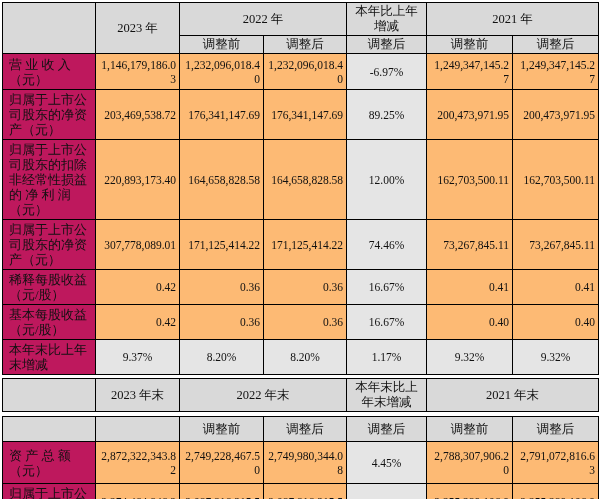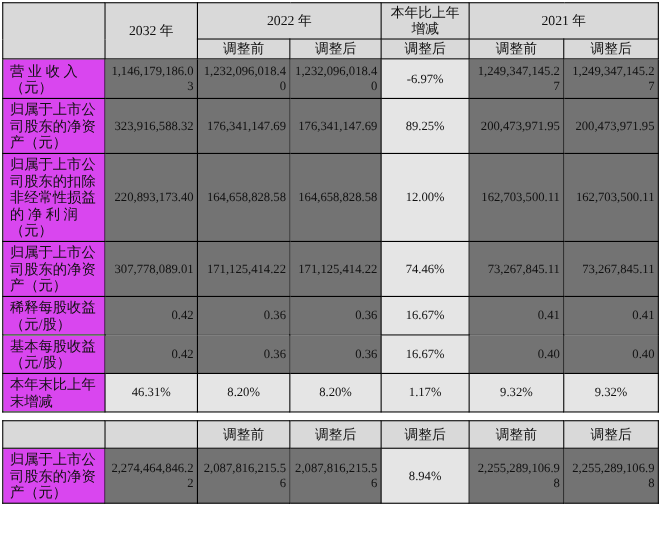--- a/index.html
+++ b/index.html
@@ -2,24 +2,24 @@
 <html><head>
 <meta charset="utf-8">
 <style>
   html,body{margin:0;padding:0;background:#fff;}
   body{width:600px;height:499px;overflow:hidden;
        font-family:"Liberation Serif","DejaVu Serif",serif;color:#111;}
   .wrap{padding:2px 1px 0 2px;}
   table{border-collapse:collapse;table-layout:fixed;width:596px;}
   td{border:1px solid #000;vertical-align:middle;overflow:hidden;}
   .hd{background:#d9d9d9;text-align:center;font-size:12.5px;line-height:15px;padding:1px 3px;}
-  .lbl{background:#d946ef;font-size:13px;line-height:15px;padding:2px 6px;
+  .lbl{background:#be185d;font-size:13px;line-height:15px;padding:2px 6px;
        text-align:left;word-break:normal;line-break:strict;}
   .num{text-align:right;font-size:11.5px;line-height:14px;padding:2px 3px;
-       word-break:break-all;background:#737373;}
+       word-break:break-all;background:#fdba74;}
   .pc{text-align:center;font-size:11.5px;line-height:14px;padding:2px 2px;background:#e5e5e5;}
   .gap3{height:3px;}
   .gap4{height:4px;}
 </style>
 </head>
 <body>
 
 <div class="wrap">
 
   <table>
@@ -28,21 +28,21 @@
         <col style="width:84px">
         <col style="width:84px">
       <col style="width:83px">
         <col style="width:80px">
         <col style="width:86px">
         <col style="width:86px">
     </colgroup>
     <tbody>
         <tr style="height:30px">
       <td class="hd" rowspan="2"></td>
-      <td class="hd" rowspan="2">2032 年</td>
+      <td class="hd" rowspan="2">2023 年</td>
       <td class="hd" colspan="2">2022 年</td>
       <td class="hd">本年比上年增减</td>
       <td class="hd" colspan="2">2021 年</td>
     </tr>
     <tr style="height:17px">
       <td class="hd">调整前</td>
       <td class="hd">调整后</td>
       <td class="hd">调整后</td>
       <td class="hd">调整前</td>
       <td class="hd">调整后</td>
@@ -51,21 +51,21 @@
       <td class="lbl">营 业 收 入（元）</td>
       <td class="num">1,146,179,186.03</td>
       <td class="num">1,232,096,018.40</td>
       <td class="num">1,232,096,018.40</td>
       <td class="pc">-6.97%</td>
       <td class="num">1,249,347,145.27</td>
       <td class="num">1,249,347,145.27</td>
     </tr>
     <tr style="height:48px">
       <td class="lbl">归属于上市公司股东的净资产（元）</td>
-      <td class="num">323,916,588.32</td>
+      <td class="num">203,469,538.72</td>
       <td class="num">176,341,147.69</td>
       <td class="num">176,341,147.69</td>
       <td class="pc">89.25%</td>
       <td class="num">200,473,971.95</td>
       <td class="num">200,473,971.95</td>
     </tr>
     <tr style="height:72px">
       <td class="lbl">归属于上市公司股东的扣除非经常性损益的 净 利 润（元）</td>
       <td class="num">220,893,173.40</td>
       <td class="num">164,658,828.58</td>
@@ -96,32 +96,52 @@
       <td class="lbl">基本每股收益（元/股）</td>
       <td class="num">0.42</td>
       <td class="num">0.36</td>
       <td class="num">0.36</td>
       <td class="pc">16.67%</td>
       <td class="num">0.40</td>
       <td class="num">0.40</td>
     </tr>
     <tr style="height:32px">
       <td class="lbl">本年末比上年末增减</td>
-      <td class="pc">46.31%</td>
+      <td class="pc">9.37%</td>
       <td class="pc">8.20%</td>
       <td class="pc">8.20%</td>
       <td class="pc">1.17%</td>
       <td class="pc">9.32%</td>
       <td class="pc">9.32%</td>
     </tr>
   </tbody>
     </table>
 
   <div class="gap3"></div>
 
+  <table>
+    <colgroup>
+      <col style="width:93px">
+        <col style="width:84px">
+        <col style="width:84px">
+      <col style="width:83px">
+        <col style="width:80px">
+        <col style="width:86px">
+        <col style="width:86px">
+    </colgroup>
+    <tbody>
+        <tr style="height:30px">
+      <td class="hd"></td>
+      <td class="hd">2023 年末</td>
+      <td class="hd" colspan="2">2022 年末</td>
+      <td class="hd">本年末比上年末增减</td>
+      <td class="hd" colspan="2">2021 年末</td>
+    </tr>
+  </tbody>
+    </table>
 
   <div class="gap4"></div>
 
   <table>
     <colgroup>
       <col style="width:93px">
         <col style="width:84px">
         <col style="width:84px">
       <col style="width:83px">
         <col style="width:80px">
@@ -131,20 +151,29 @@
     <tbody>
         <tr style="height:25px">
       <td class="hd"></td>
       <td class="hd"></td>
       <td class="hd">调整前</td>
       <td class="hd">调整后</td>
       <td class="hd">调整后</td>
       <td class="hd">调整前</td>
       <td class="hd">调整后</td>
     </tr>
+    <tr style="height:42px">
+      <td class="lbl">资 产 总 额（元）</td>
+      <td class="num">2,872,322,343.82</td>
+      <td class="num">2,749,228,467.50</td>
+      <td class="num">2,749,980,344.08</td>
+      <td class="pc">4.45%</td>
+      <td class="num">2,788,307,906.20</td>
+      <td class="num">2,791,072,816.63</td>
+    </tr>
     <tr style="height:38px">
       <td class="lbl">归属于上市公司股东的净资产（元）</td>
       <td class="num">2,274,464,846.22</td>
       <td class="num">2,087,816,215.56</td>
       <td class="num">2,087,816,215.56</td>
       <td class="pc">8.94%</td>
       <td class="num">2,255,289,106.98</td>
       <td class="num">2,255,289,106.98</td>
     </tr>
   </tbody>

